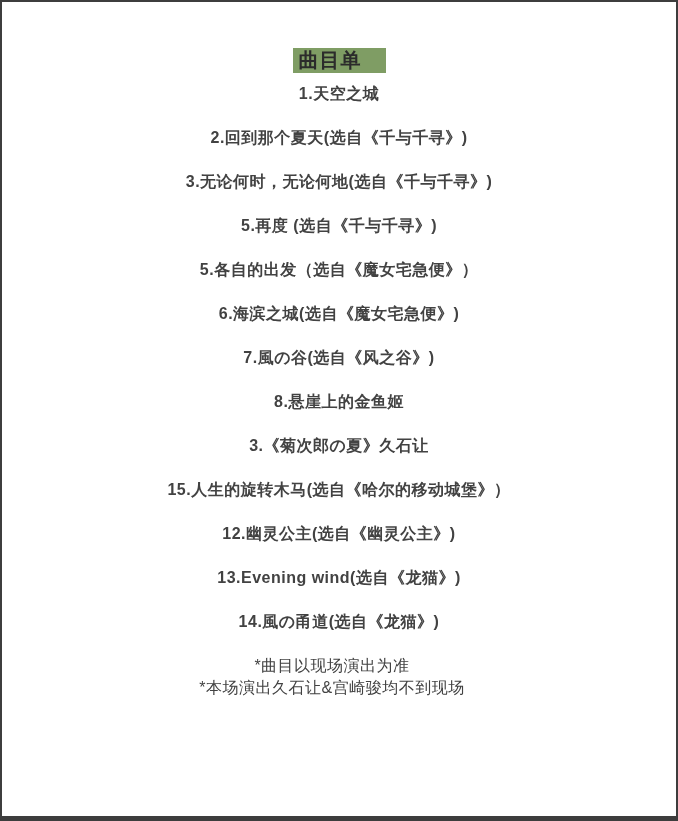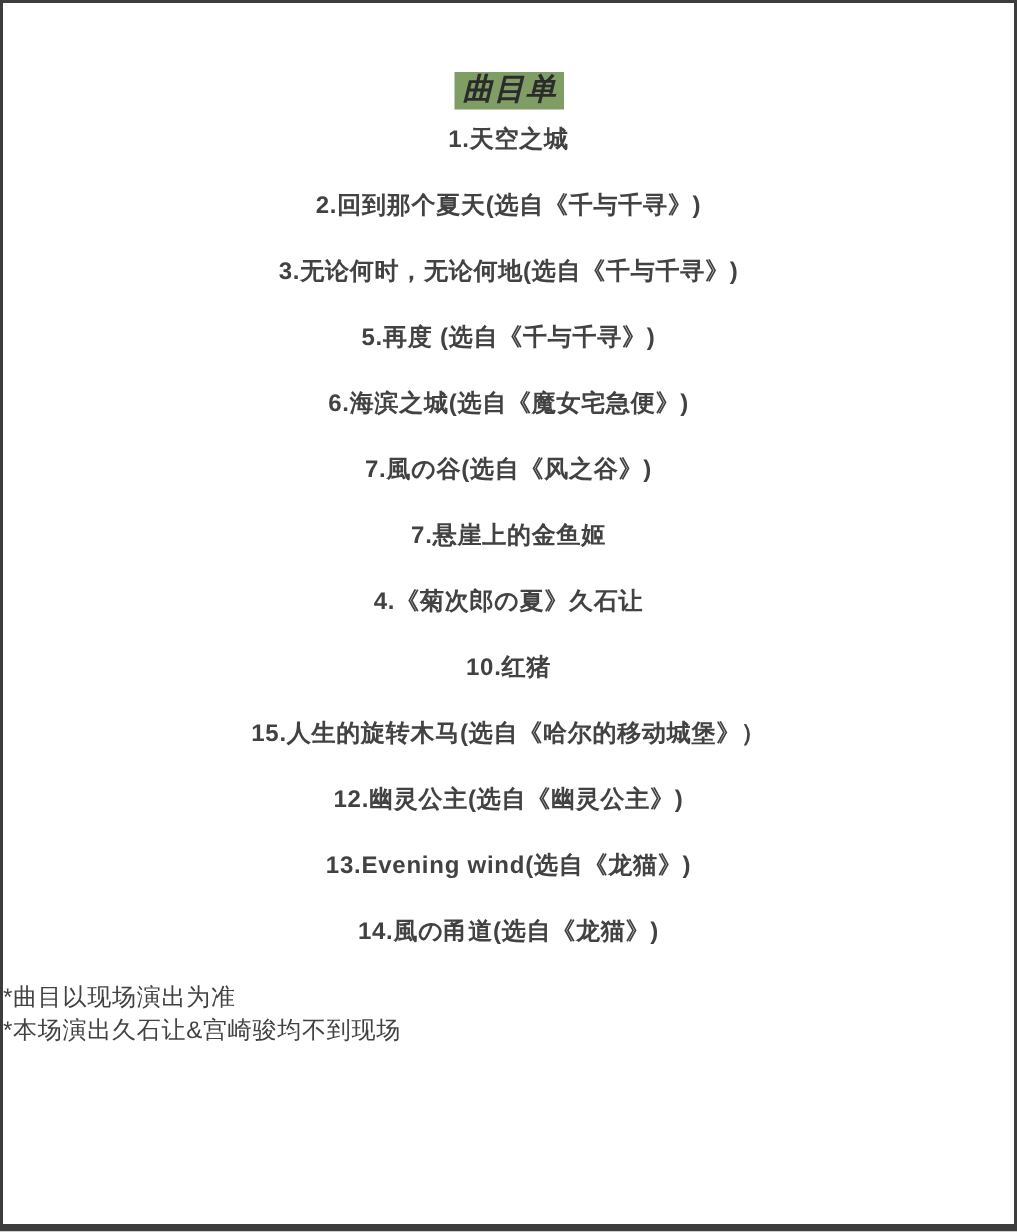--- a/index.html
+++ b/index.html
@@ -22,37 +22,36 @@
     margin:46px 0 10px 0;
     text-align:center;
   }
   .title-highlight{
     display:inline-block;
     background:var(--title-highlight);
     color:var(--title-text);
     font-size:20px;
     font-weight:bold;
     line-height:22px;
-    padding:1px 4px 2px 6px;
+    padding:1px 24px 2px 6px;
     letter-spacing:1px;
-    font-style:italic;
   }
   .song-list{margin:0;padding:0;font-weight:bold;}
   .song-list p{
     margin:0 0 22px 0;
     text-align:center;
     font-size:16px;
     line-height:22px;
     color:var(--text);
     letter-spacing:0.5px;
   }
   .footnotes{
     margin-top:6px;
     padding-right:14px;
-    text-align:left;
+    text-align:center;
   }
   .footnotes p{
     margin:0;
     font-size:16px;
     line-height:22px;
     color:var(--text);
     letter-spacing:0.5px;
   }
 </style>
 </head>
@@ -67,30 +66,30 @@
   <div class="song-list">
 
       <p>1.天空之城</p>
 
       <p>2.回到那个夏天(选自《千与千寻》)</p>
 
       <p>3.无论何时，无论何地(选自《千与千寻》)</p>
 
       <p>5.再度 (选自《千与千寻》)</p>
 
+      <p>5.各自的出发（选自《魔女宅急便》）</p>
 
       <p>6.海滨之城(选自《魔女宅急便》)</p>
 
       <p>7.風の谷(选自《风之谷》)</p>
 
-      <p>7.悬崖上的金鱼姬</p>
+      <p>8.悬崖上的金鱼姬</p>
 
-      <p>4.《菊次郎の夏》久石让</p>
+      <p>3.《菊次郎の夏》久石让</p>
 
-      <p>10.红猪</p>
 
       <p>15.人生的旋转木马(选自《哈尔的移动城堡》）</p>
 
       <p>12.幽灵公主(选自《幽灵公主》)</p>
 
       <p>13.Evening wind(选自《龙猫》)</p>
 
       <p>14.風の甬道(选自《龙猫》)</p>
 
     </div>

